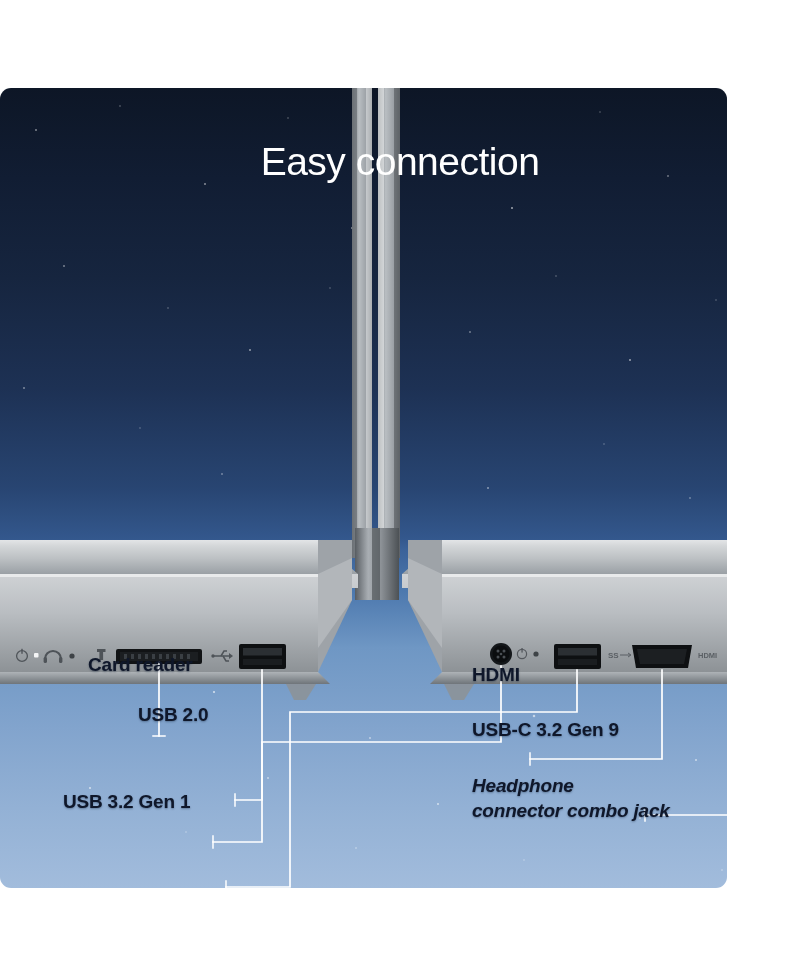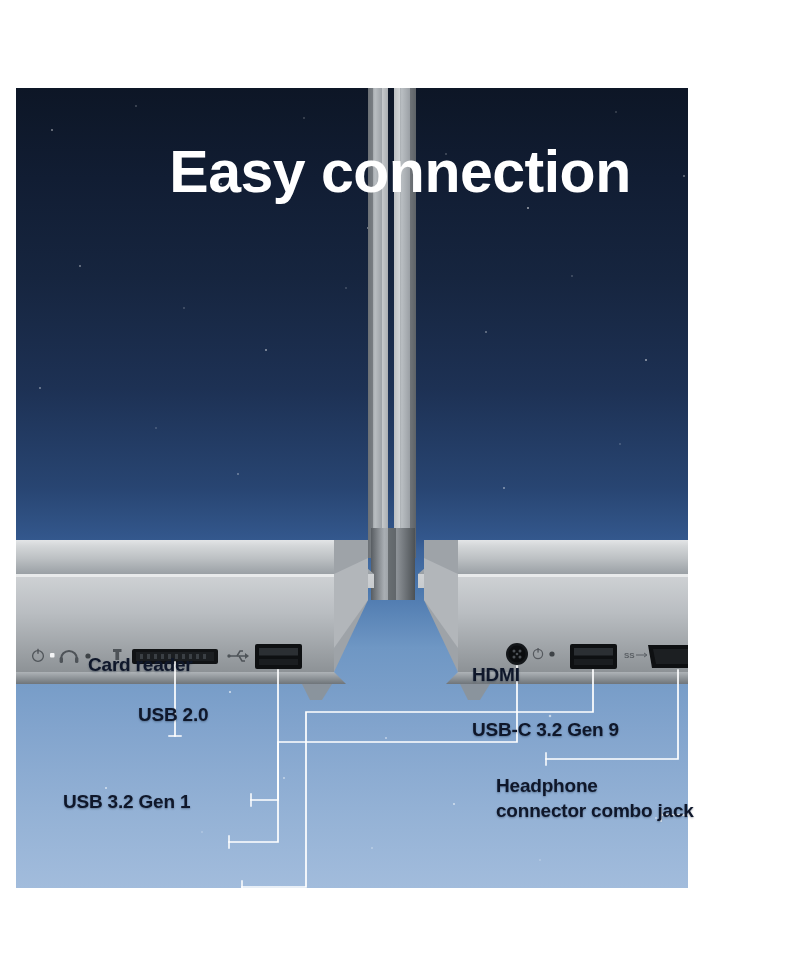--- a/index.html
+++ b/index.html
@@ -12,37 +12,38 @@
 
   #stage {
     position:relative;
     width:800px; height:977px;
     background:#ffffff;
   }
 
   
   #photo {
     position:absolute;
-    left:16px; top:88px;
-    width:672px; height:800px;
+    left:0; top:88px;
+    width:727px; height:800px;
     overflow:hidden;
     background:
       linear-gradient(to bottom,
         #0d1626 0px,
         #111d33 90px,
         #16253f 190px,
         #1d3154 300px,
         #284572 400px,
         #33578c 450px,
         #3b6299 462px,
         #4b77ad 500px,
         #6f97c4 560px,
         #82a4cd 640px,
         #93b1d5 720px,
         #a2bcdc 800px);
+    border-radius: 11px;
   }
 
   
   .stars {
     position:absolute; inset:0;
     pointer-events:none;
   }
   .stars.s1 {
     background-image:
       radial-gradient(1.2px 1.2px at 36px 42px, rgba(255,255,255,.85), transparent),
@@ -100,22 +101,22 @@
 
   
   #headline-group {
     position:absolute;
     left:0; top:142px;
     width:800px;
     text-align:center;
     z-index:40;
   }
   #title {
-    font-size:59px;
-    font-weight:700;
+    font-size:39px;
+    font-weight:400;
     color:#ffffff;
     letter-spacing:-0.5px;
     line-height:1.05;
   }
   #subtitle {
     margin-top:12px;
     font-size:23px;
     font-weight:700;
     color:#ffffff;
     letter-spacing:-0.3px;
@@ -363,18 +364,18 @@
   <div id="headline-group">
     <div id="title">Easy connection</div>
   </div>
 
   <div class="lbl" style="left:88px;  top:654px;">Card reader</div>
   <div class="lbl" style="left:138px; top:704px;">USB 2.0</div>
   <div class="lbl" style="left:63px;  top:791px;text-align:center;">USB 3.2 Gen 1</div>
 
   <div class="lbl" style="left:472px; top:664px;">HDMI</div>
   <div class="lbl" style="left:472px; top:719px;">USB-C 3.2 Gen 9</div>
-  <div class="lbl two-line" style="left:496px; top:773px;">
+  <div class="lbl two-line" style="left:472px; top:773px;font-style:italic;">
     <span>Headphone</span><br>
     <span>connector combo jack</span>
   </div>
 
 </div>
 
 </body></html>

